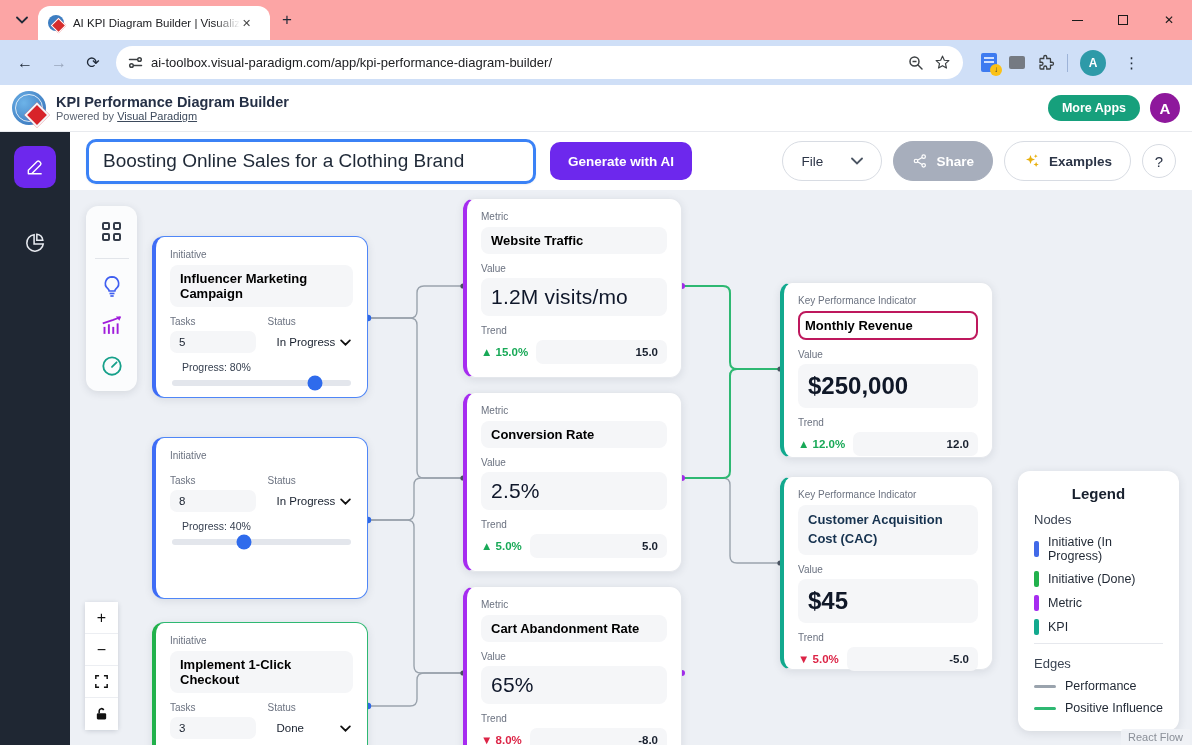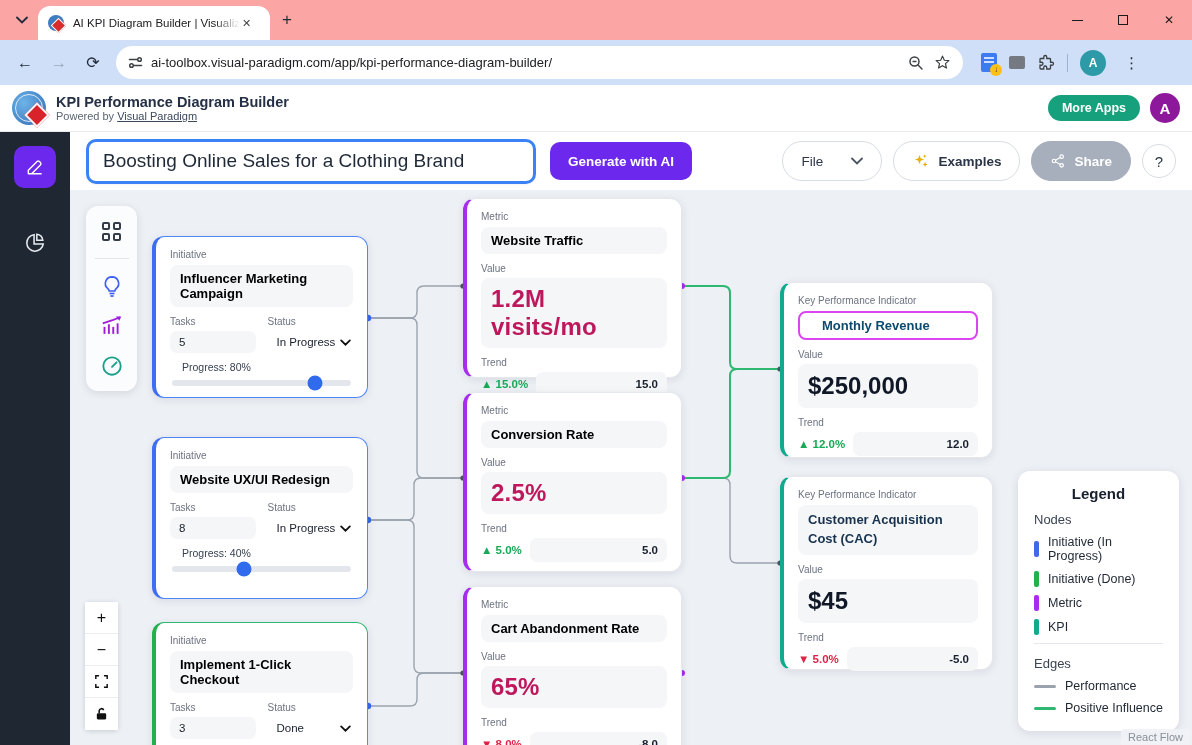--- a/index.html
+++ b/index.html
@@ -89,29 +89,29 @@
   .init-card.done { border-color:#2eb872; border-left-color:#22b14c; }
   .init-row { display:flex; gap:12px; }
   .init-col { flex:1; min-width:0; }
   .tasks-pill { background:#f5f6f8; border-radius:7px; padding:5px 9px; font-size:11.5px; color:#18202e; }
   .status-sel { display:flex; align-items:center; justify-content:space-between; padding:5px 2px 5px 9px; font-size:11.5px; color:#18202e; cursor:pointer; }
   .progress-label { font-size:10.5px; color:#374151; margin:8px 12px 7px; }
   .slider { position:relative; height:6px; background:#e3e6ec; border-radius:3px; margin:0 2px; cursor:pointer; }
   .slider .thumb { position:absolute; top:50%; width:15px; height:15px; background:#2f6bec; border-radius:50%; transform:translate(-50%,-50%); }
 
   .metric-card { width:219px; height:180px; border:1px solid #e4e7ec; border-left:4px solid #a62cf0; }
-  .value-pill { background:#f5f6f8; border-radius:8px; padding:7px 10px; font-size:24px; color:#be185d; font-weight:bold; letter-spacing:.2px; }
+  .value-pill { background:#f5f6f8; border-radius:8px; padding:7px 10px; font-size:21px; color:#0f172a; font-weight:normal; letter-spacing:.2px; }
   .trend-row { display:flex; align-items:center; gap:8px; }
   .trend-txt { font-size:11.5px; font-weight:bold; flex:0 0 auto; }
   .trend-txt.up { color:#18a957; }
   .trend-txt.down { color:#dc2446; }
   .trend-num { flex:1; background:#f5f6f8; border-radius:7px; padding:6px 9px; font-size:11.5px; font-weight:bold; color:#18202e; text-align:right; }
 
   .kpi-card { width:213px; border:1px solid #e4e7ec; border-left:4px solid #12a98e; }
-  .kpi-title-input { border:2px solid #d946ef; border-radius:8px; padding:5px 22px; font-size:13px; font-weight:bold; color:#0c4a6e; background:#fff; }
+  .kpi-title-input { border:2px solid #be185d; border-radius:8px; padding:5px 5px; font-size:13px; font-weight:bold; color:#000000; background:#fff; }
   .kpi-title-pill { background:#f5f6f8; border-radius:8px; padding:6px 10px; font-size:13px; font-weight:bold; color:#16324f; line-height:1.45; }
   .kpi-value { background:#f5f6f8; border-radius:8px; padding:8px 10px; font-size:24px; font-weight:bold; color:#101828; }
 
   .legend { position:absolute; left:948px; top:281px; width:161px; background:#fff; border-radius:12px; box-shadow:0 2px 10px rgba(30,40,60,.12); padding:14px 16px 16px; }
   .legend-title { text-align:center; font-size:15px; font-weight:bold; color:#18202e; margin-bottom:10px; }
   .legend-sec { font-size:13px; color:#3b4453; margin-bottom:8px; }
   .legend-item { display:flex; align-items:center; gap:9px; margin-bottom:8px; }
   .legend-item .bar { width:5px; height:16px; border-radius:2px; flex:0 0 5px; }
   .legend-item .line { width:22px; height:3px; border-radius:2px; flex:0 0 22px; }
   .legend-item .lbl { font-size:12.5px; color:#1f2733; }
@@ -213,39 +213,39 @@
     <div class="control-bar">
       <input class="prompt-input" value="Boosting Online Sales for a Clothing Brand" style="">
       <button class="gen-btn">Generate with AI</button>
       <div class="cb-right">
         <button class="pill-btn file-btn">
           <span>File</span>
           <svg width="12" height="8" viewBox="0 0 12 8">
               <polyline points="1,1.5 6,6.5 11,1.5" fill="none" stroke="#4b5563" stroke-width="1.8" stroke-linecap="round"></polyline>
             </svg>
         </button>
-        <button class="pill-btn">
-          <svg width="18" height="18" viewBox="0 0 24 24">
-              <path d="M10 4l1.6 4.4L16 10l-4.4 1.6L10 16l-1.6-4.4L4 10l4.4-1.6z" fill="#e8b00e"></path>
-              <path d="M17.5 13l1 2.5 2.5 1-2.5 1-1 2.5-1-2.5-2.5-1 2.5-1z" fill="#e8b00e"></path>
-              <path d="M17 3l.7 1.8L19.5 5.5l-1.8.7L17 8l-.7-1.8-1.8-.7 1.8-.7z" fill="#e8b00e"></path>
-            </svg>
-          <span>Examples</span>
-        </button>
         <button class="pill-btn share-btn">
           <svg width="16" height="16" viewBox="0 0 24 24">
               <g fill="none" stroke="#fff" stroke-width="1.8">
                 <circle cx="6" cy="12" r="2.6"></circle>
                 <circle cx="17.5" cy="5.5" r="2.6"></circle>
                 <circle cx="17.5" cy="18.5" r="2.6"></circle>
                 <line x1="8.3" y1="10.8" x2="15.2" y2="6.7"></line>
                 <line x1="8.3" y1="13.2" x2="15.2" y2="17.3"></line>
               </g>
             </svg>
           <span>Share</span>
+        </button>
+        <button class="pill-btn">
+          <svg width="18" height="18" viewBox="0 0 24 24">
+              <path d="M10 4l1.6 4.4L16 10l-4.4 1.6L10 16l-1.6-4.4L4 10l4.4-1.6z" fill="#e8b00e"></path>
+              <path d="M17.5 13l1 2.5 2.5 1-2.5 1-1 2.5-1-2.5-2.5-1 2.5-1z" fill="#e8b00e"></path>
+              <path d="M17 3l.7 1.8L19.5 5.5l-1.8.7L17 8l-.7-1.8-1.8-.7 1.8-.7z" fill="#e8b00e"></path>
+            </svg>
+          <span>Examples</span>
         </button>
         <button class="help-btn">?</button>
       </div>
     </div>
 
     <div class="canvas">
 
       <svg class="edge-layer" width="1122" height="555" viewBox="0 0 1122 555">
         <g fill="none" stroke="#9aa3ad" stroke-width="1.4">
           <path d="M298,128 H340 Q347,128 347,121 V103 Q347,96 354,96 H393"></path>
@@ -351,21 +351,20 @@
           </div>
         </div>
         <div class="progress-label">Progress: 80%</div>
         <div class="slider">
             <span class="thumb" style="left:80%;"></span>
           </div>
       </div>
 
       <div class="card init-card" style="left:82px; top:247px;">
         <div class="type-label">Initiative</div>
-        <div class="field-pill">Website UX/UI Redesign</div>
         <div class="init-row">
           <div class="init-col">
             <div class="mini-label">Tasks</div>
             <div class="tasks-pill">8</div>
           </div>
           <div class="init-col">
             <div class="mini-label">Status</div>
             <div class="status-sel">
               <span>In Progress</span>
               <svg width="11" height="7" viewBox="0 0 12 8">

